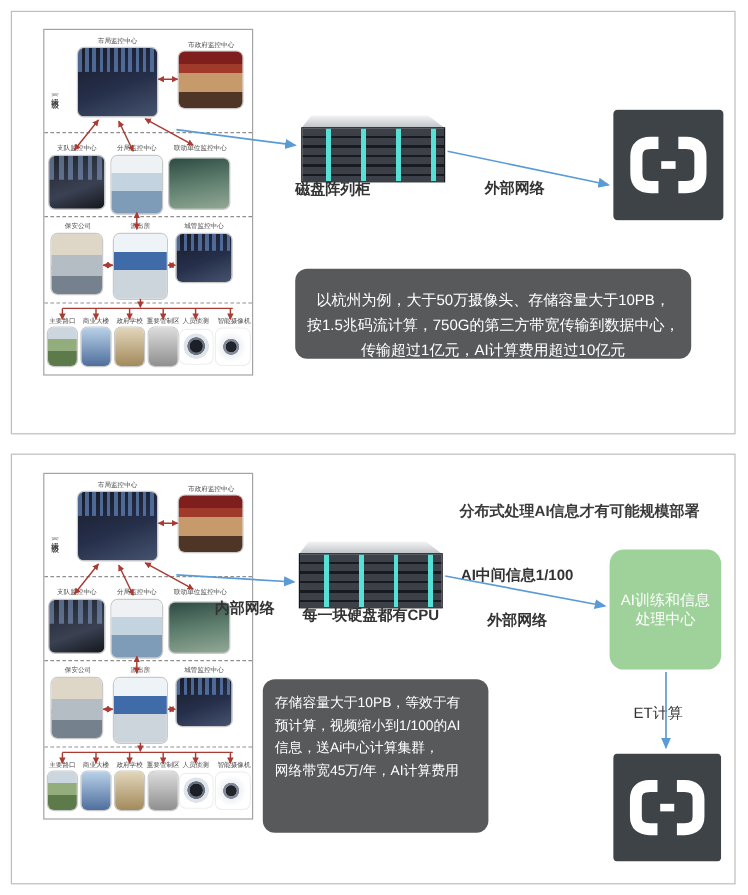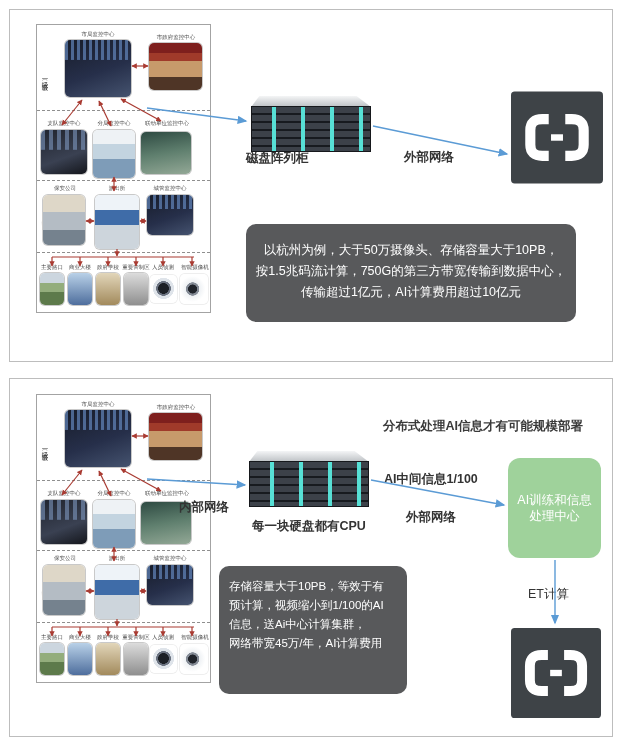--- a/index.html
+++ b/index.html
@@ -115,21 +115,21 @@
 
     <div class="lbl" style="left:394px;top:139px;">外部网络</div>
 
     <svg class="cloud" style="left:501px;top:81px;" width="92" height="93" viewBox="0 0 100 100">
       <rect x="0" y="0" width="100" height="100" rx="4" fill="#3E4347"></rect>
       <path d="M41 30 H34 Q21 30 21 42 V58 Q21 70 34 70 H41" fill="none" stroke="#fff" stroke-width="11"></path>
       <path d="M59 30 H66 Q79 30 79 42 V58 Q79 70 66 70 H59" fill="none" stroke="#fff" stroke-width="11"></path>
       <rect x="43.5" y="46.5" width="13" height="7" fill="#fff"></rect>
     </svg>
 
-    <div class="note note1" style="left:236px;top:214px;width:330px;height:98px;">
+    <div class="note note1" style="left:236px;top:214px;width:330px;height:75px;">
       <div>以杭州为例，大于50万摄像头、存储容量大于10PB，</div>
       <div>按1.5兆码流计算，750G的第三方带宽传输到数据中心，</div>
       <div>传输超过1亿元，AI计算费用超过10亿元</div>
     </div>
 
     <svg class="overlay-svg" width="602" height="351">
       <defs>
         <marker id="ab1" markerWidth="8" markerHeight="8" refX="6" refY="3" orient="auto">
             <path d="M0,0 L7,3 L0,6 Z" fill="#5B9BD5"></path>
           </marker>
@@ -202,21 +202,21 @@
       </div>
 
     <div class="headline" style="left:373px;top:40px;white-space:nowrap;">分布式处理AI信息才有可能规模部署</div>
 
     <div class="lbl" style="left:259px;top:56px;margin-top:48px;">分布式AI存储</div>
 
     <div class="server" style="left:239px;top:72px;">
       <div class="server-top"></div>
       <div class="server-face"></div>
     </div>
-    <div class="lbl" style="left:242px;top:139px;text-align:right;">每一块硬盘都有CPU</div>
+    <div class="lbl" style="left:242px;top:126px;text-align:right;">每一块硬盘都有CPU</div>
 
     <div class="lbl" style="left:169px;top:120px;">内部网络</div>
     <div class="lbl" style="left:374px;top:92px;">AI中间信息1/100</div>
     <div class="lbl" style="left:396px;top:130px;">外部网络</div>
 
     <div class="greenbox">
       <div>AI训练和信息</div>
       <div>处理中心</div>
     </div>
 

